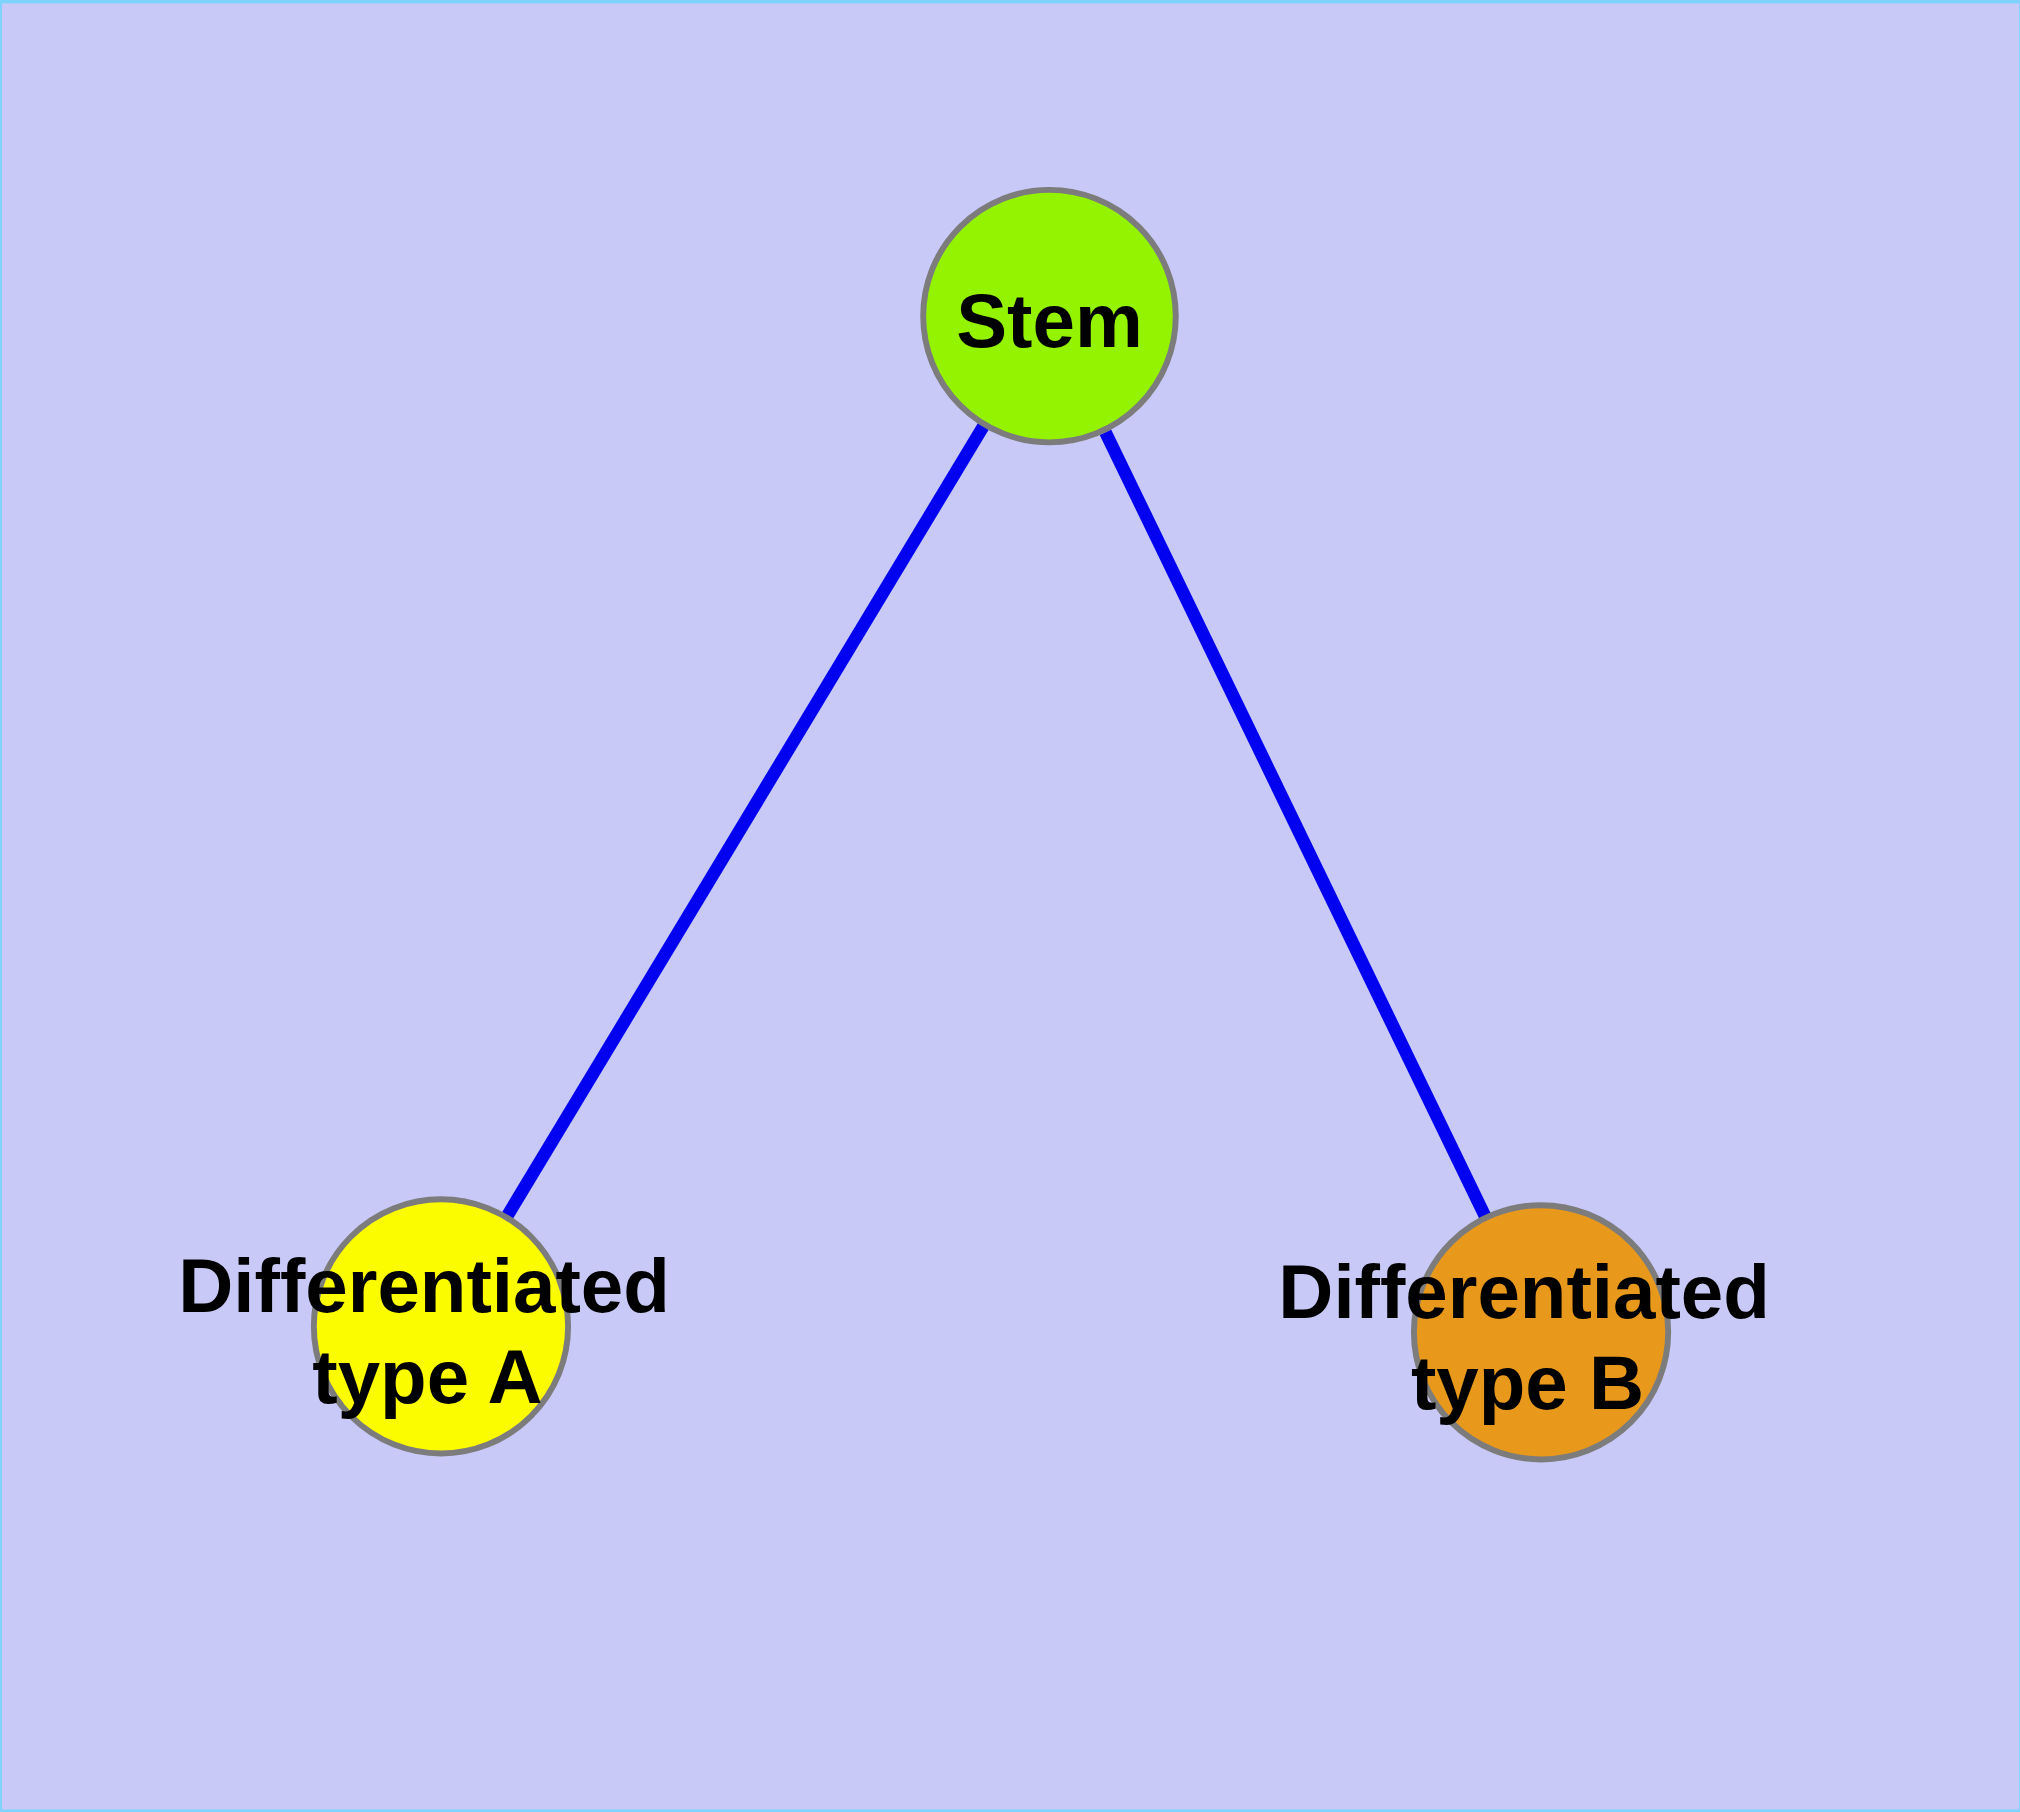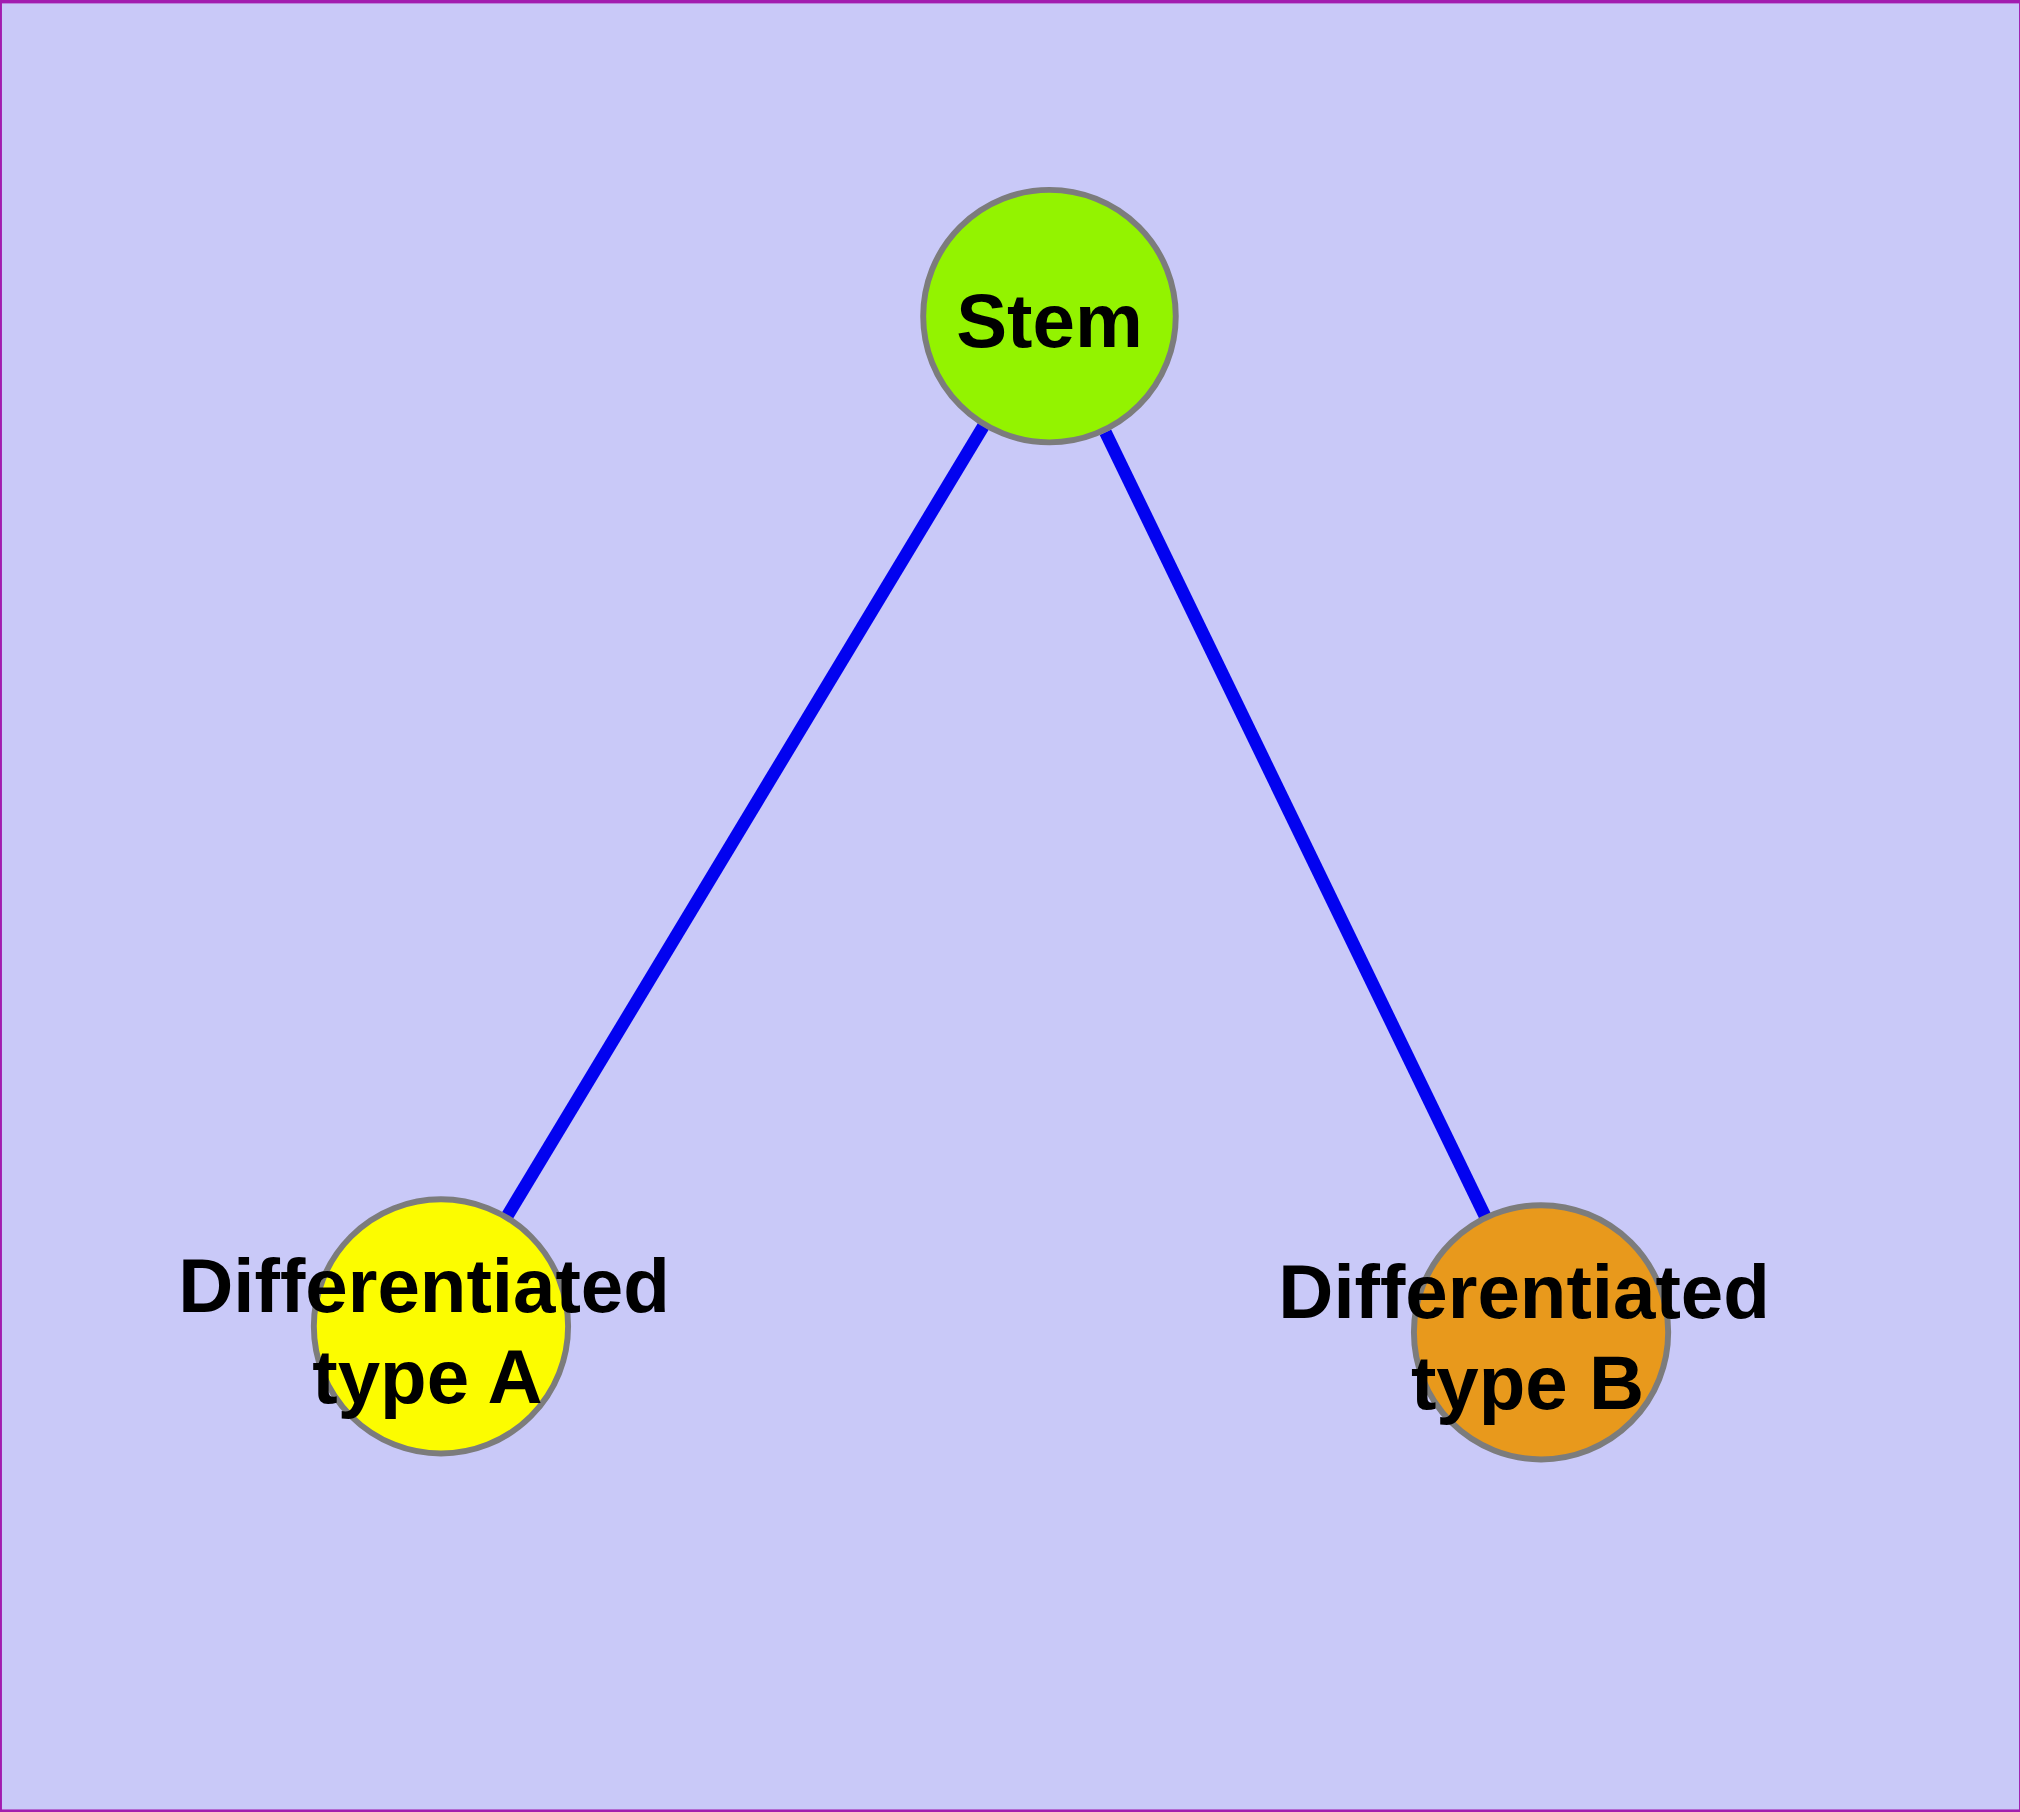--- a/index.html
+++ b/index.html
@@ -5,21 +5,21 @@
   html, body {
     margin: 0;
     padding: 0;
     background: #ffffff;
     font-family: "Liberation Sans", sans-serif;
   }
   .stage {
     position: relative;
     width: 2021px;
     height: 1812px;
-    background: #a21caf;
+    background: #7dd3fc;
     overflow: hidden;
     text-align: right;
   }
   .stage svg {
     position: absolute;
     top: 0;
     left: 0;
     display: block;
   }
   .graph-label {

